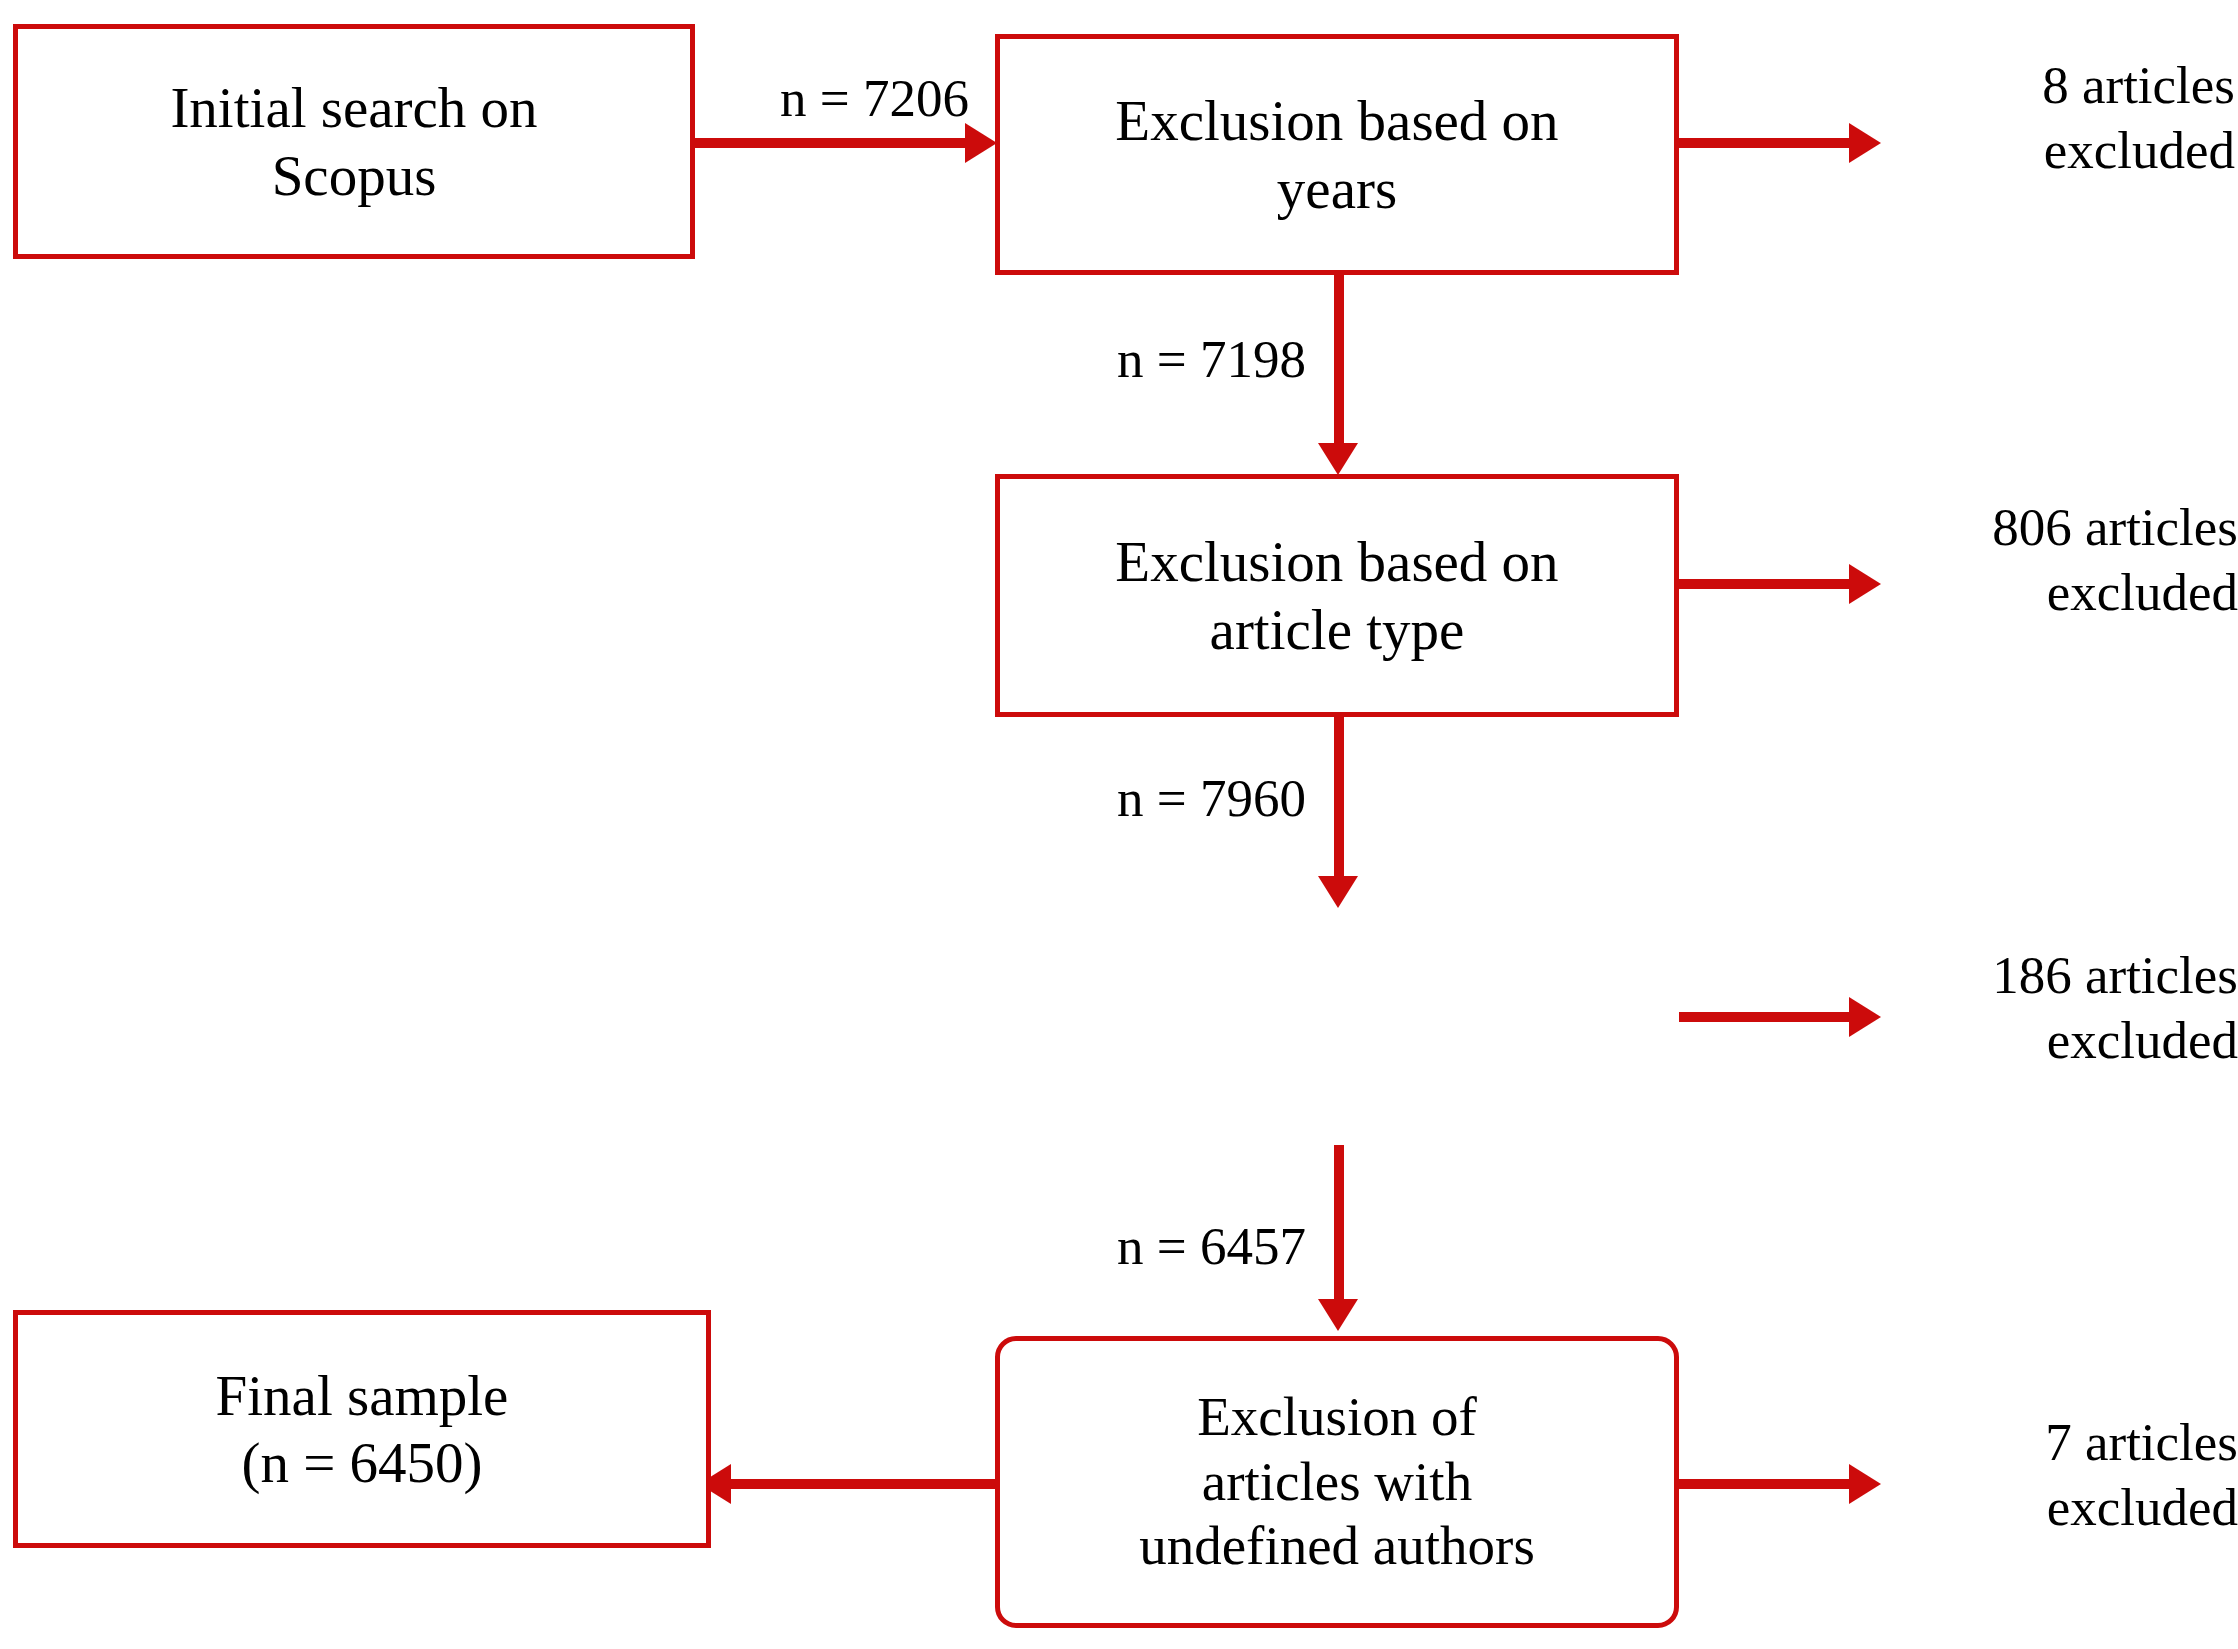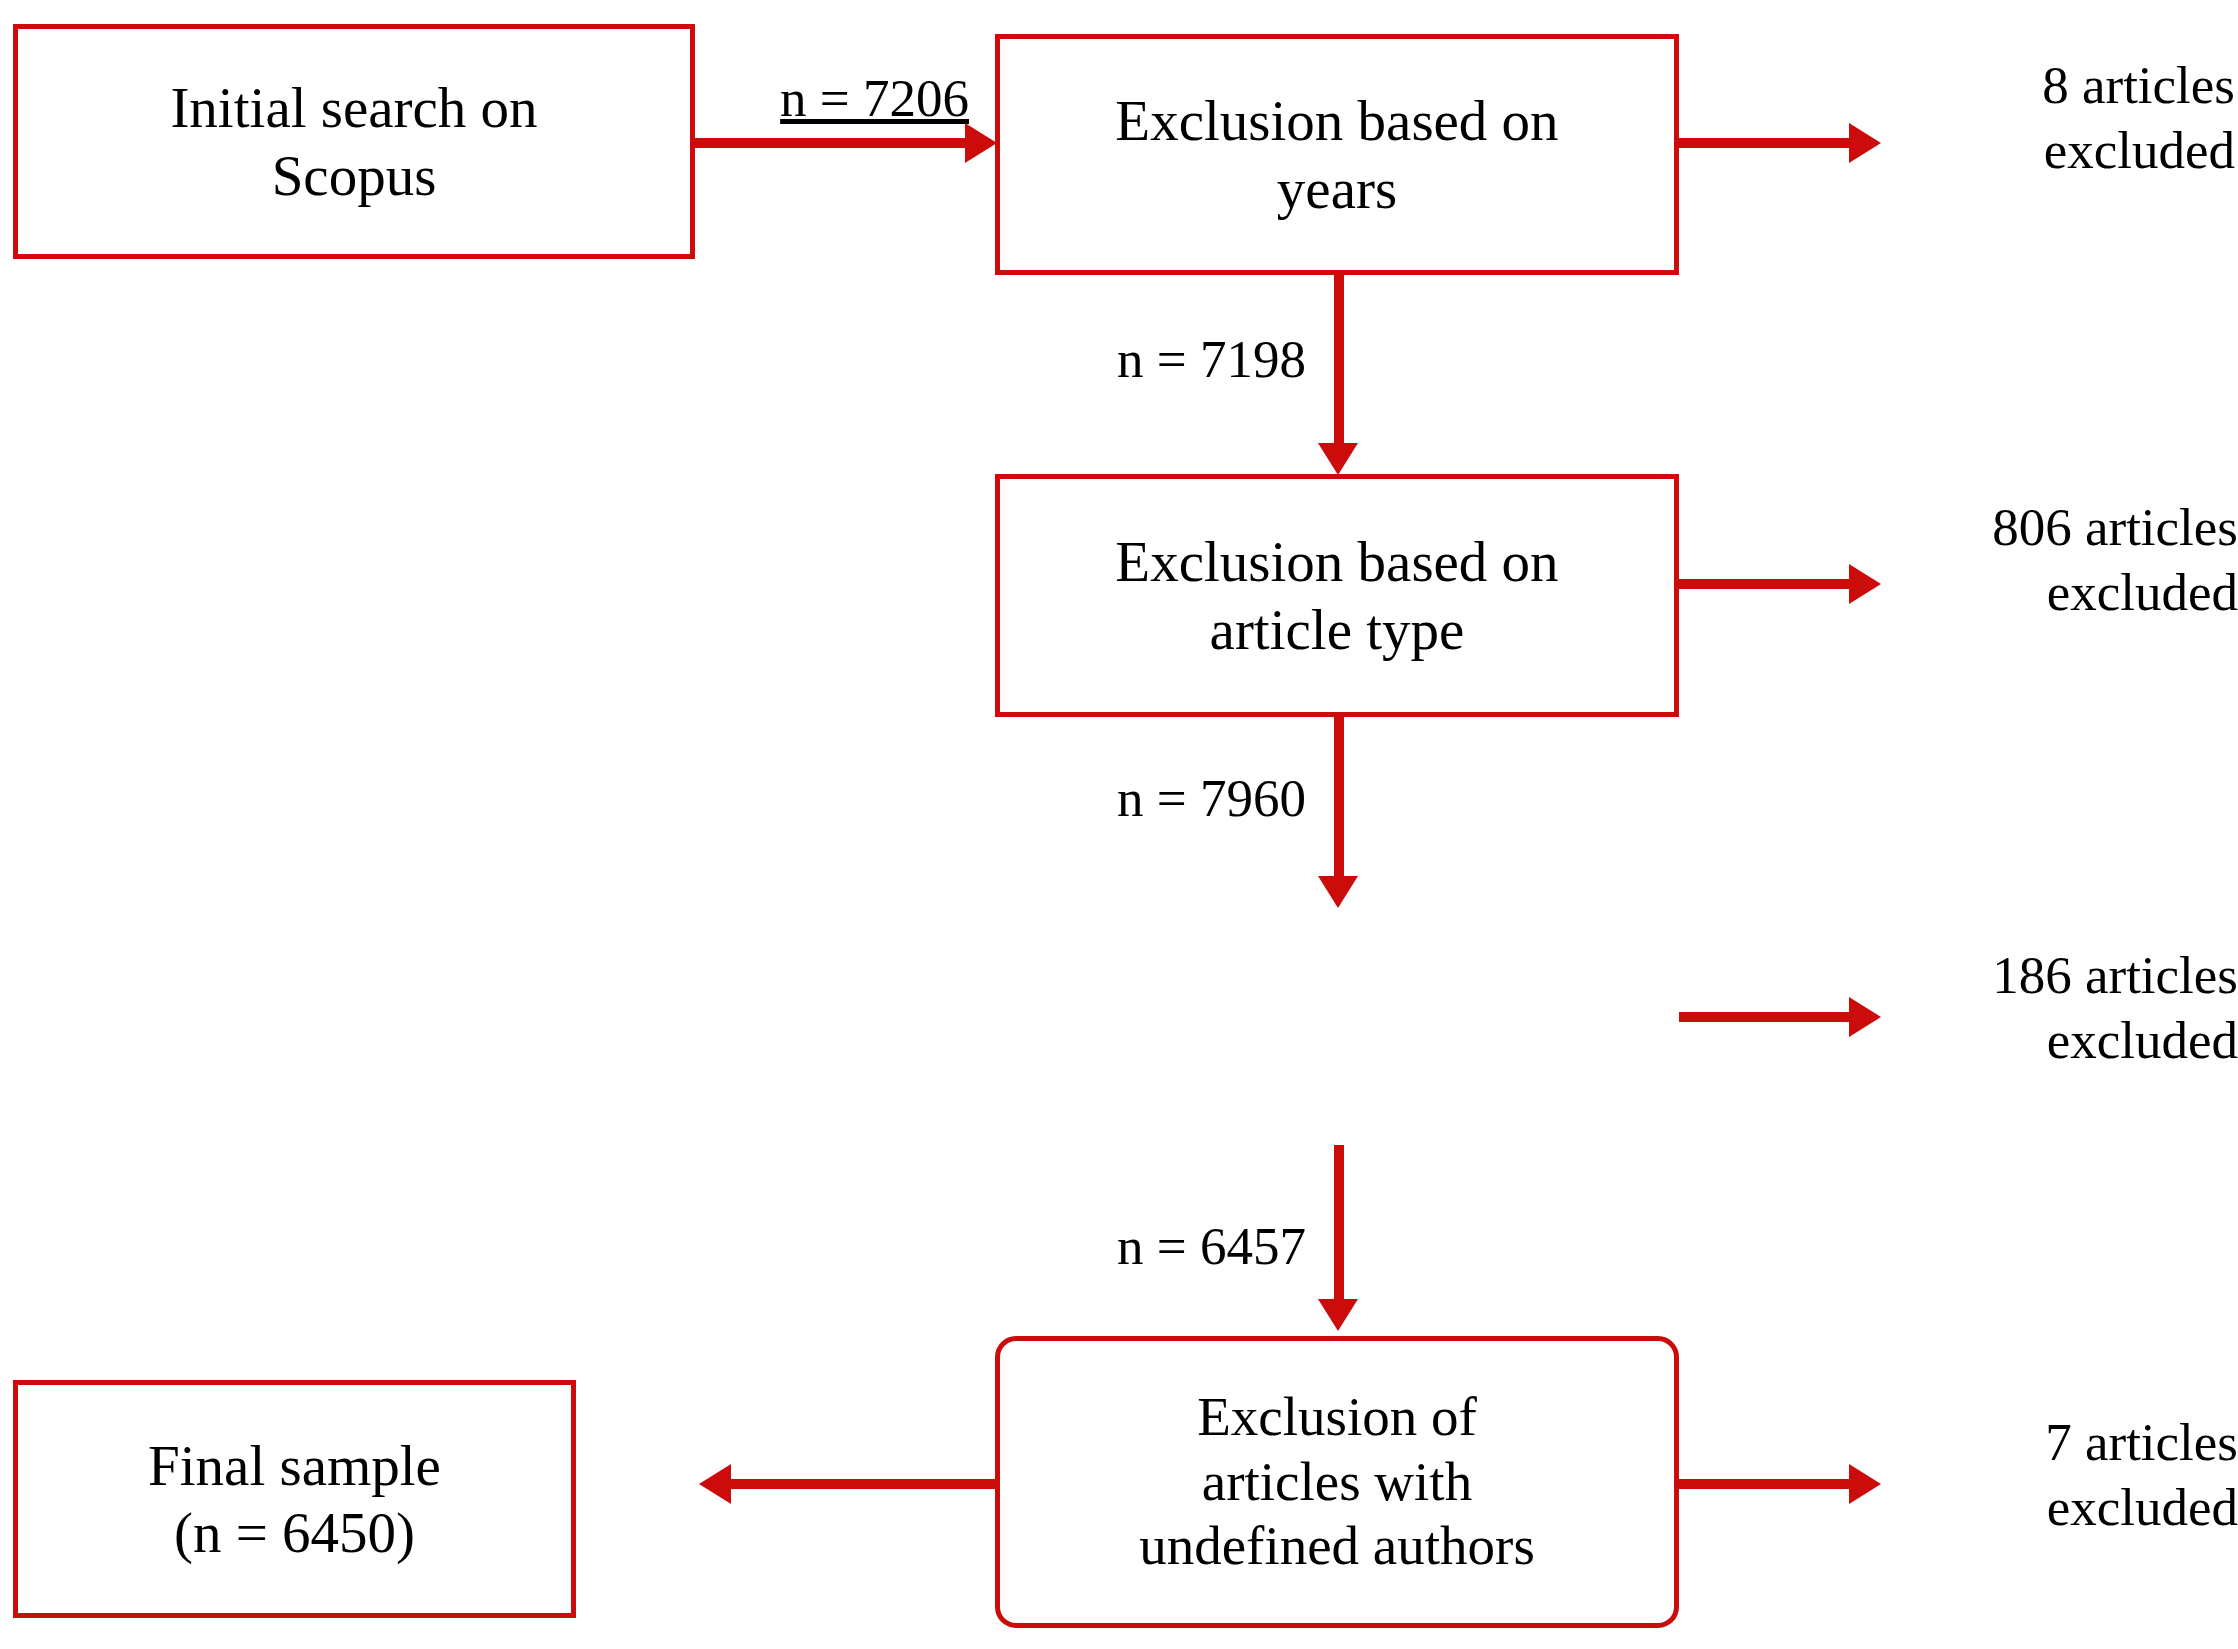--- a/index.html
+++ b/index.html
@@ -60,21 +60,21 @@
 </head>
 <body>
 
 <div id="stage">
 
   <div class="node" style="left:13px;top:24px;width:682px;height:235px;">
     <span class="txt">Initial search on
 Scopus</span>
   </div>
 
-  <div class="label edge" style="left:709px;top:66px;width:260px;text-decoration:underline;">n = 7206</div>
+  <div class="label edge" style="left:709px;top:66px;width:260px;">n = 7206</div>
   <div class="hline" style="left:695px;top:138px;width:271px;"></div>
   <div class="arrow-r" style="left:965px;top:123px;"></div>
 
   <div class="node" style="left:995px;top:34px;width:684px;height:241px;">
     <span class="txt">Exclusion based on
 years</span>
   </div>
 
   <div class="hline" style="left:1679px;top:138px;width:172px;"></div>
   <div class="arrow-r" style="left:1849px;top:123px;"></div>
@@ -116,19 +116,19 @@
   </div>
 
   <div class="hline" style="left:1679px;top:1479px;width:172px;"></div>
   <div class="arrow-r" style="left:1849px;top:1464px;"></div>
   <div class="label right" style="left:1899px;top:1410px;width:339px;">7 articles
 excluded</div>
 
   <div class="hline" style="left:731px;top:1479px;width:266px;"></div>
   <div class="arrow-l" style="left:699px;top:1464px;"></div>
 
-  <div class="node" style="left:13px;top:1380px;width:563px;height:238px;">
+  <div class="node" style="left:13px;top:1310px;width:698px;height:238px;">
     <span class="txt">Final sample
 (n = 6450)</span>
   </div>
 
 </div>
 
 
 </body></html>

